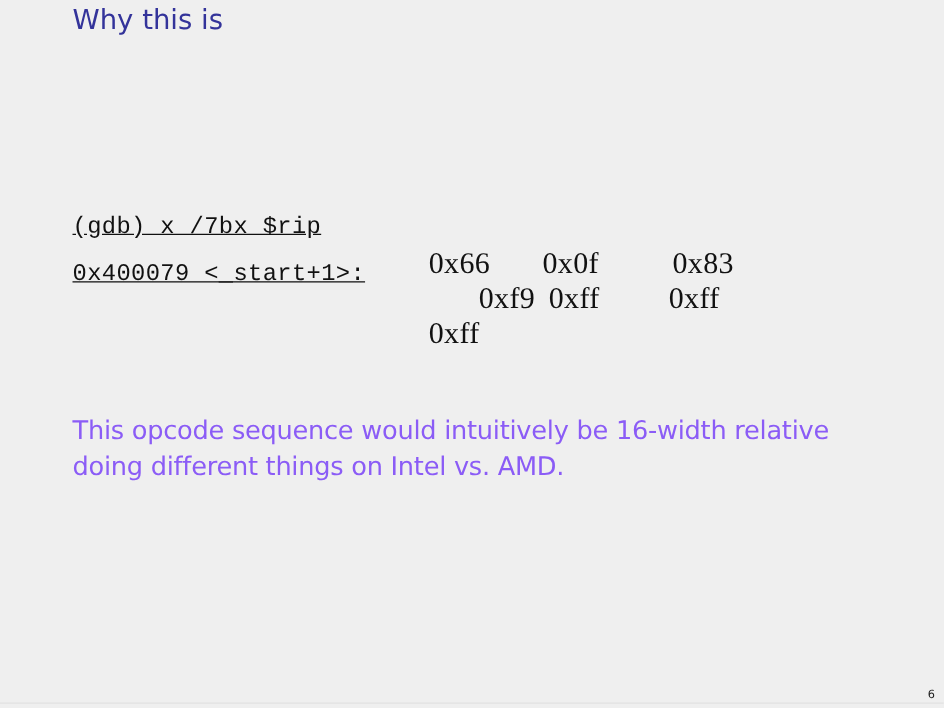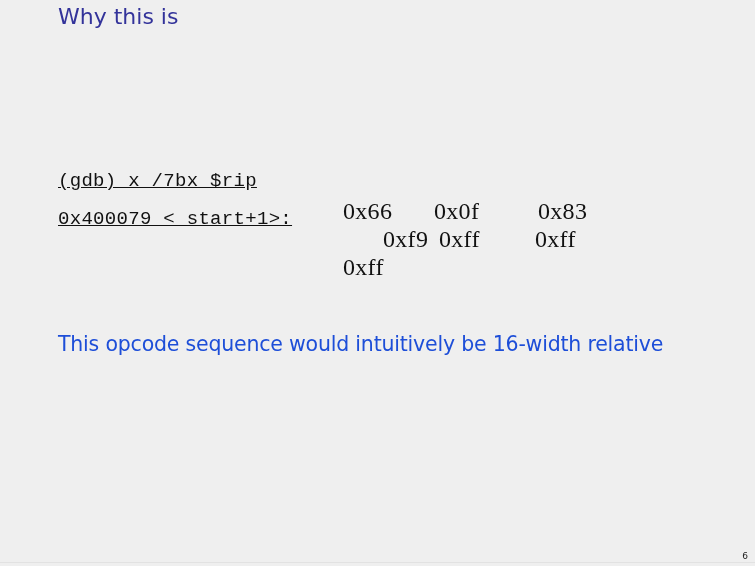--- a/index.html
+++ b/index.html
@@ -39,21 +39,21 @@
       font-size: 24px;
       letter-spacing: 0.3px;
     }
     .paragraph {
       position: absolute;
       left: 58px;
       top: 330px;
       width: 640px;
       font-size: 20.5px;
       line-height: 28.5px;
-      color: #1d4ed8;
+      color: #8b5cf6;
       font-family: "DejaVu Sans", sans-serif;
       letter-spacing: -0.2px;
     }
     .para-line {
       display: block;
       white-space: nowrap;
     }
     .page-number {
       position: absolute;
       right: 7px;
@@ -87,17 +87,18 @@
 
     <div class="byte" style="left:343px; top:226px;margin-left:40px;">0xf9</div>
     <div class="byte" style="left:439px; top:226px;">0xff</div>
     <div class="byte" style="left:535px; top:226px;">0xff</div>
 
     <div class="byte" style="left:343px; top:254px;">0xff</div>
   </div>
 
   <div class="paragraph">
     <span class="para-line">This opcode sequence would intuitively be 16-width relative</span>
+    <span class="para-line">doing different things on Intel vs. AMD.</span>
   </div>
 
   <div class="page-number">6</div>
   <div class="bottom-rule"></div>
 </div>
 
 </body></html>

